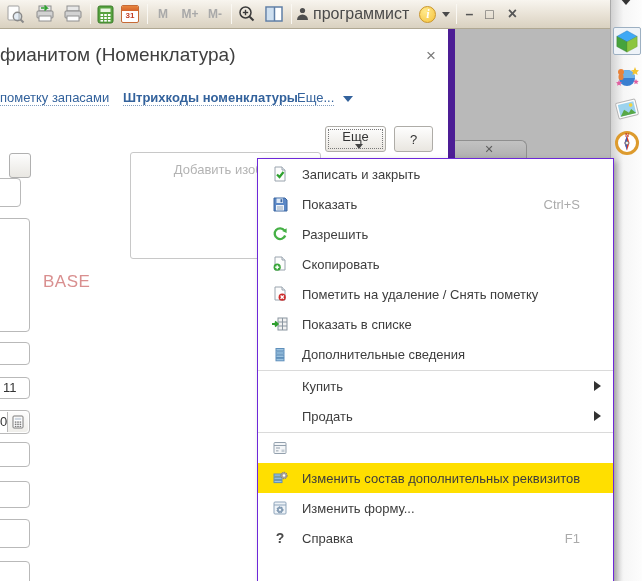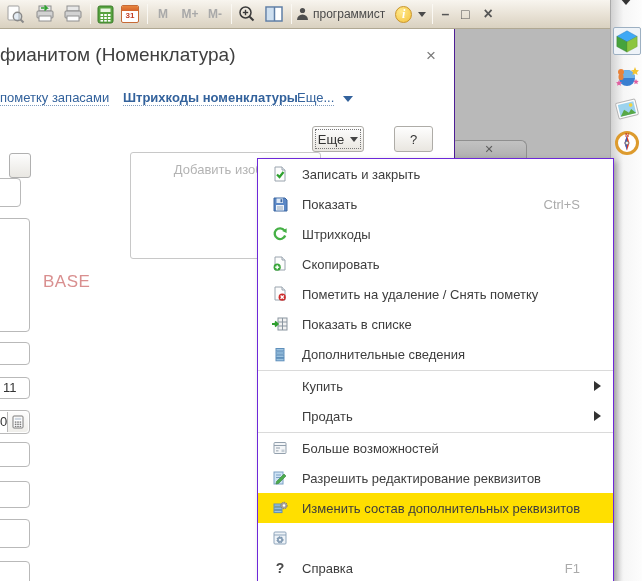--- a/index.html
+++ b/index.html
@@ -24,32 +24,32 @@
   
   .toolbar { position:absolute; left:0; top:0; width:610px; height:29px; z-index:4;
              background:linear-gradient(#f8f5ef,#e6dfd2 60%,#d9d1c0); border-bottom:1px solid #b0a893;
              display:flex; align-items:center; }
   .tb-i { display:flex; align-items:center; justify-content:center; width:24px; height:24px; flex:none;font-weight:bold; }
   .tb-sep { width:1px; height:20px; background:#c3bcab; border-right:1px solid #faf8f3; flex:none; }
   .mem { font-size:12px; font-weight:bold; color:#a9a9a9; width:24px; text-align:center; flex:none; }
   .cal-icon { width:18px; height:18px; background:#fff; border:1px solid #c66a35; border-radius:2px; overflow:hidden;
               font-size:8px; color:#c23c22; text-align:center; }
   .cal-icon .band { height:5px; background:linear-gradient(#e8843c,#d4622a); }
-  .user-label { font-size:12px; color:#4a4a4a; margin:0 6px 0 3px; white-space:nowrap; }
+  .user-label { font-size:16px; color:#4a4a4a; margin:0 6px 0 3px; white-space:nowrap; }
   .info-circ { width:17px; height:17px; border-radius:50%; border:1px solid #c9952a;
                background:radial-gradient(circle at 35% 30%,#ffe98c,#f5c23c);
                color:#fff; font-family:"Liberation Serif",serif; font-style:italic; font-weight:bold;
                font-size:12px; text-align:center; line-height:15px; }
   .chev-dn { width:0; height:0; border-left:4px solid transparent; border-right:4px solid transparent;
              border-top:5px solid #4a4a4a; margin:0 6px; }
   .wc { font-size:14px; font-weight:bold; color:#565656; width:20px; text-align:center; flex:none; cursor:default; }
 
   
   .dialog { position:absolute; left:0; top:29px; width:455px; height:552px; background:#fff; z-index:5;
-            border-right:1px solid #4c1d95; }
+            border-right:7px solid #4c1d95; }
   .dlg-title { position:absolute; left:0; top:15px; font-size:19px; color:#404040; white-space:nowrap; }
   .dlg-close { position:absolute; left:426px; top:18px; font-size:17px; color:#7a7a7a; line-height:1; cursor:default; }
   .lnk { position:absolute; top:61px; font-size:13px; color:#33629c; border-bottom:1px dotted #7f9cbf;
          white-space:nowrap; cursor:pointer; }
   .lnk-tri { position:absolute; top:67px; width:0; height:0; border-left:5px solid transparent;
              border-right:5px solid transparent; border-top:6px solid #33629c; }
   .btn { position:absolute; top:97px; height:26px; background:linear-gradient(#fefefe,#e9e6e0);
          border:1px solid #aeaca7; border-radius:3px; font-size:13px; color:#333;
          display:flex; align-items:center; justify-content:center; }
   .btn.focus { outline:1px dotted #777; outline-offset:-4px; }
@@ -217,21 +217,21 @@
 
   <div class="dialog">
     <div class="dlg-title">фианитом (Номенклатура)</div>
     <div class="dlg-close">×</div>
 
     <a class="lnk" style="left:0;">пометку запасами</a>
     <a class="lnk" style="left:123px;font-weight:bold;">Штрихкоды номенклатуры</a>
     <a class="lnk" style="left:297px;">Еще...</a>
     <div class="lnk-tri" style="left:343px;"></div>
 
-    <div class="btn focus" style="left:312px;width:52px;">
+    <div class="btn focus" style="left:325px;width:61px;flex-direction:column;">
       <span>Еще</span>
       <span class="tri"></span>
     </div>
     <div class="btn" style="left:394px;width:39px;">
       <span>?</span>
     </div>
 
     <div class="combo-btn">
       <span class="tri" style="margin:0;border-top-color:#555;"></span>
     </div>
@@ -300,21 +300,21 @@
       <span class="sc">Ctrl+S</span>
     </div>
 
     <div class="mi">
       <span class="ic">
           <svg width="16" height="16" viewBox="0 0 16 16">
             <path d="M13.2 9.5A5.4 5.4 0 1 1 12.4 4.4" fill="none" stroke="#45b045" stroke-width="2.3"></path>
             <polygon points="14.6,2.2 14.6,7 10.2,5" fill="#45b045"></polygon>
           </svg>
         </span>
-      <span class="lbl">Штрихкоды</span>
+      <span class="lbl">Разрешить</span>
     </div>
 
     <div class="mi">
       <span class="ic">
           <svg width="16" height="16" viewBox="0 0 16 16">
             <path d="M3 1h7l3 3v10H3z" fill="#fdfdfd" stroke="#9aa4ae"></path>
             <path d="M10 1v3h3" fill="#e8edf2" stroke="#9aa4ae"></path>
             <circle cx="5.2" cy="11.2" r="3.6" fill="#3aa63a"></circle>
             <line x1="3.2" y1="11.2" x2="7.2" y2="11.2" stroke="#fff" stroke-width="1.4"></line>
             <line x1="5.2" y1="9.2" x2="5.2" y2="13.2" stroke="#fff" stroke-width="1.4"></line>
@@ -382,34 +382,22 @@
     <div class="mi">
       <span class="ic">
           <svg width="16" height="16" viewBox="0 0 16 16">
             <rect x="2" y="2.5" width="12" height="11" rx="1" fill="#f4f6f8" stroke="#93a0ad"></rect>
             <line x1="2" y1="5.5" x2="14" y2="5.5" stroke="#93a0ad"></line>
             <line x1="4" y1="8" x2="8" y2="8" stroke="#aab4bd" stroke-width="1.3"></line>
             <line x1="4" y1="10.8" x2="6.5" y2="10.8" stroke="#aab4bd" stroke-width="1.3"></line>
             <rect x="9.5" y="9.5" width="3" height="2.6" fill="#c3ccd4"></rect>
           </svg>
         </span>
-      <span class="lbl">Больше возможностей</span>
-    </div>
-
-    <div class="mi">
-      <span class="ic">
-          <svg width="16" height="16" viewBox="0 0 16 16">
-            <rect x="2" y="2" width="9" height="12" fill="#cfe3f5" stroke="#7aa0c4"></rect>
-            <line x1="4" y1="5" x2="9" y2="5" stroke="#7aa0c4"></line>
-            <line x1="4" y1="7.5" x2="9" y2="7.5" stroke="#7aa0c4"></line>
-            <polygon points="6.5,13.5 14,6 12,4 4.5,11.5 4,14" fill="#4cab4c" stroke="#35853a" stroke-width="0.6"></polygon>
-          </svg>
-        </span>
-      <span class="lbl">Разрешить редактирование реквизитов</span>
-    </div>
+    </div>
+
 
     <div class="mi hl">
       <span class="ic">
           <svg width="16" height="16" viewBox="0 0 16 16">
             <g fill="#9cc3e0" stroke="#5f8fbb">
               <rect x="2" y="4" width="8" height="2.2"></rect>
               <rect x="2" y="7.2" width="8" height="2.2"></rect>
               <rect x="2" y="10.4" width="8" height="2.2"></rect>
             </g>
             <circle cx="12" cy="5.5" r="3.2" fill="#a8a29a" stroke="#7e7870" stroke-dasharray="1.3 1.1"></circle>
@@ -421,20 +409,21 @@
 
     <div class="mi">
       <span class="ic">
           <svg width="16" height="16" viewBox="0 0 16 16">
             <rect x="2" y="2" width="12" height="12" rx="1" fill="#eef3f8" stroke="#8fa5bb"></rect>
             <line x1="2" y1="5" x2="14" y2="5" stroke="#8fa5bb"></line>
             <circle cx="8" cy="9.8" r="3" fill="#8aa2ba" stroke="#6c86a0" stroke-dasharray="1.4 1.1"></circle>
             <circle cx="8" cy="9.8" r="1.1" fill="#fff"></circle>
           </svg>
         </span>
+      <span class="lbl">Изменить форму...</span>
     </div>
 
     <div class="mi">
       <span class="ic qmark">?</span>
       <span class="lbl">Справка</span>
       <span class="sc">F1</span>
     </div>
 
   </div>
 </div>

